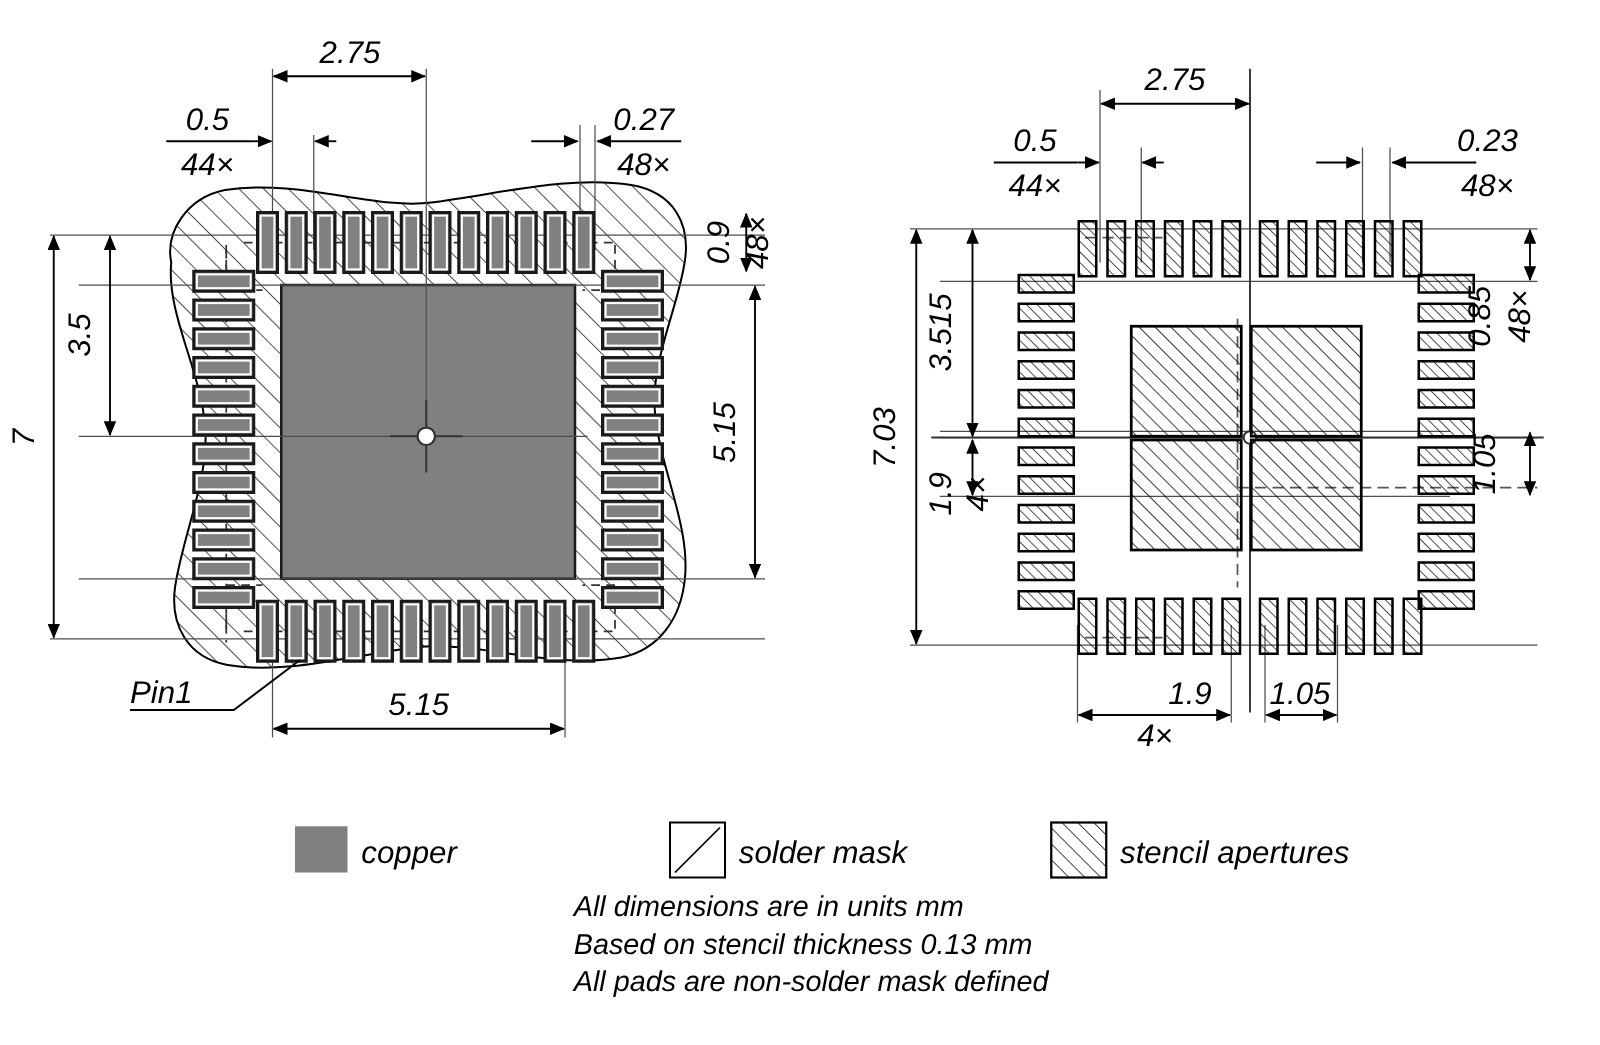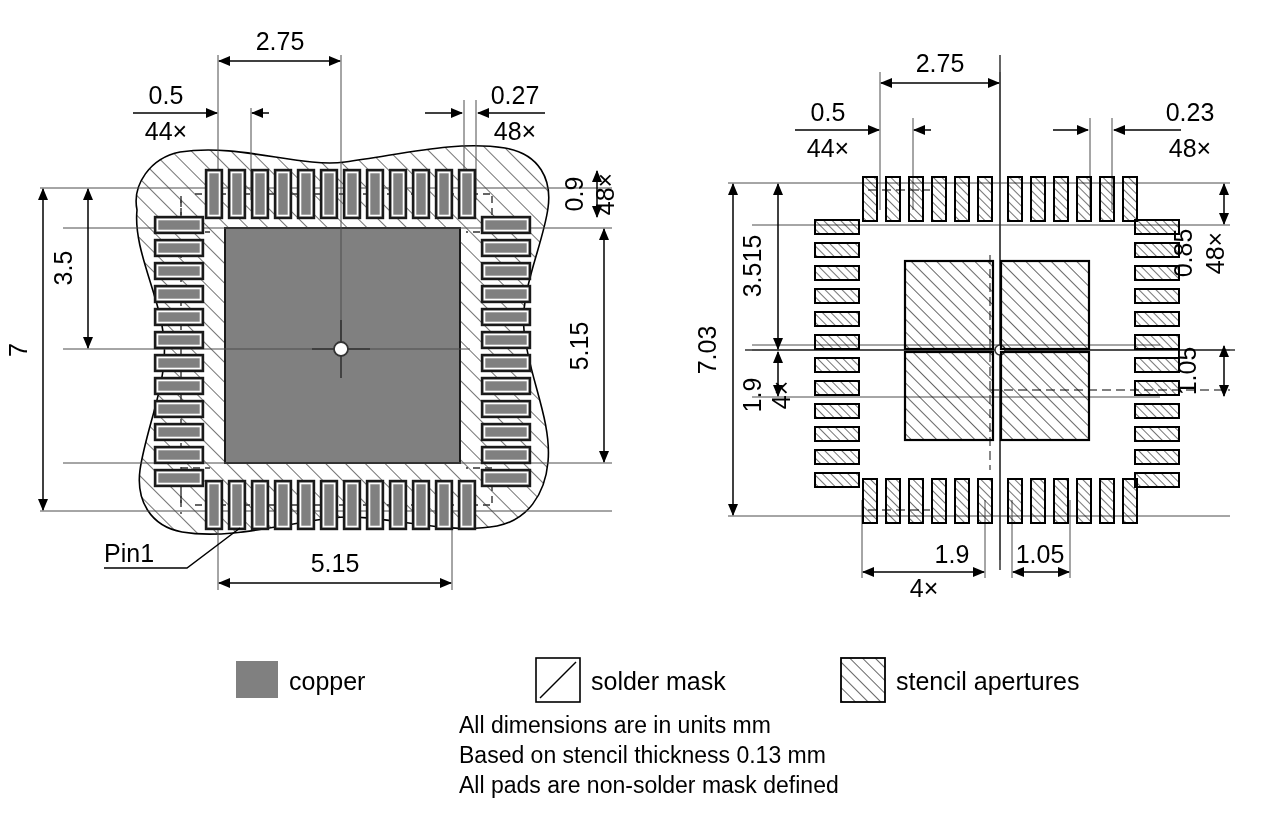--- a/index.html
+++ b/index.html
@@ -2,21 +2,21 @@
 <html><head>
 <meta charset="utf-8">
 <title>QFN Land Pattern Drawing</title>
 <style>
   html,body{margin:0;padding:0;background:#ffffff;}
   body{
     width:1280px;height:836px;overflow:hidden;position:relative;
     font-family:"Liberation Sans","DejaVu Sans",sans-serif;
     color:#000000;
   }
-  #stage{position:absolute;left:0;top:0;width:1280px;height:836px;}
+  #stage{position:absolute;left:0;top:0;width:1280px;height:836px;font-style:italic;}
   svg{display:block;}
   text{font-family:"Liberation Sans","DejaVu Sans",sans-serif;fill:#000;}
   .dimtext{font-size:25px;}
   .legendtext{font-size:25px;}
   .notetext{font-size:23px;}
   .pintext{font-size:25px;}
 </style>
 </head>
 <body>
 

